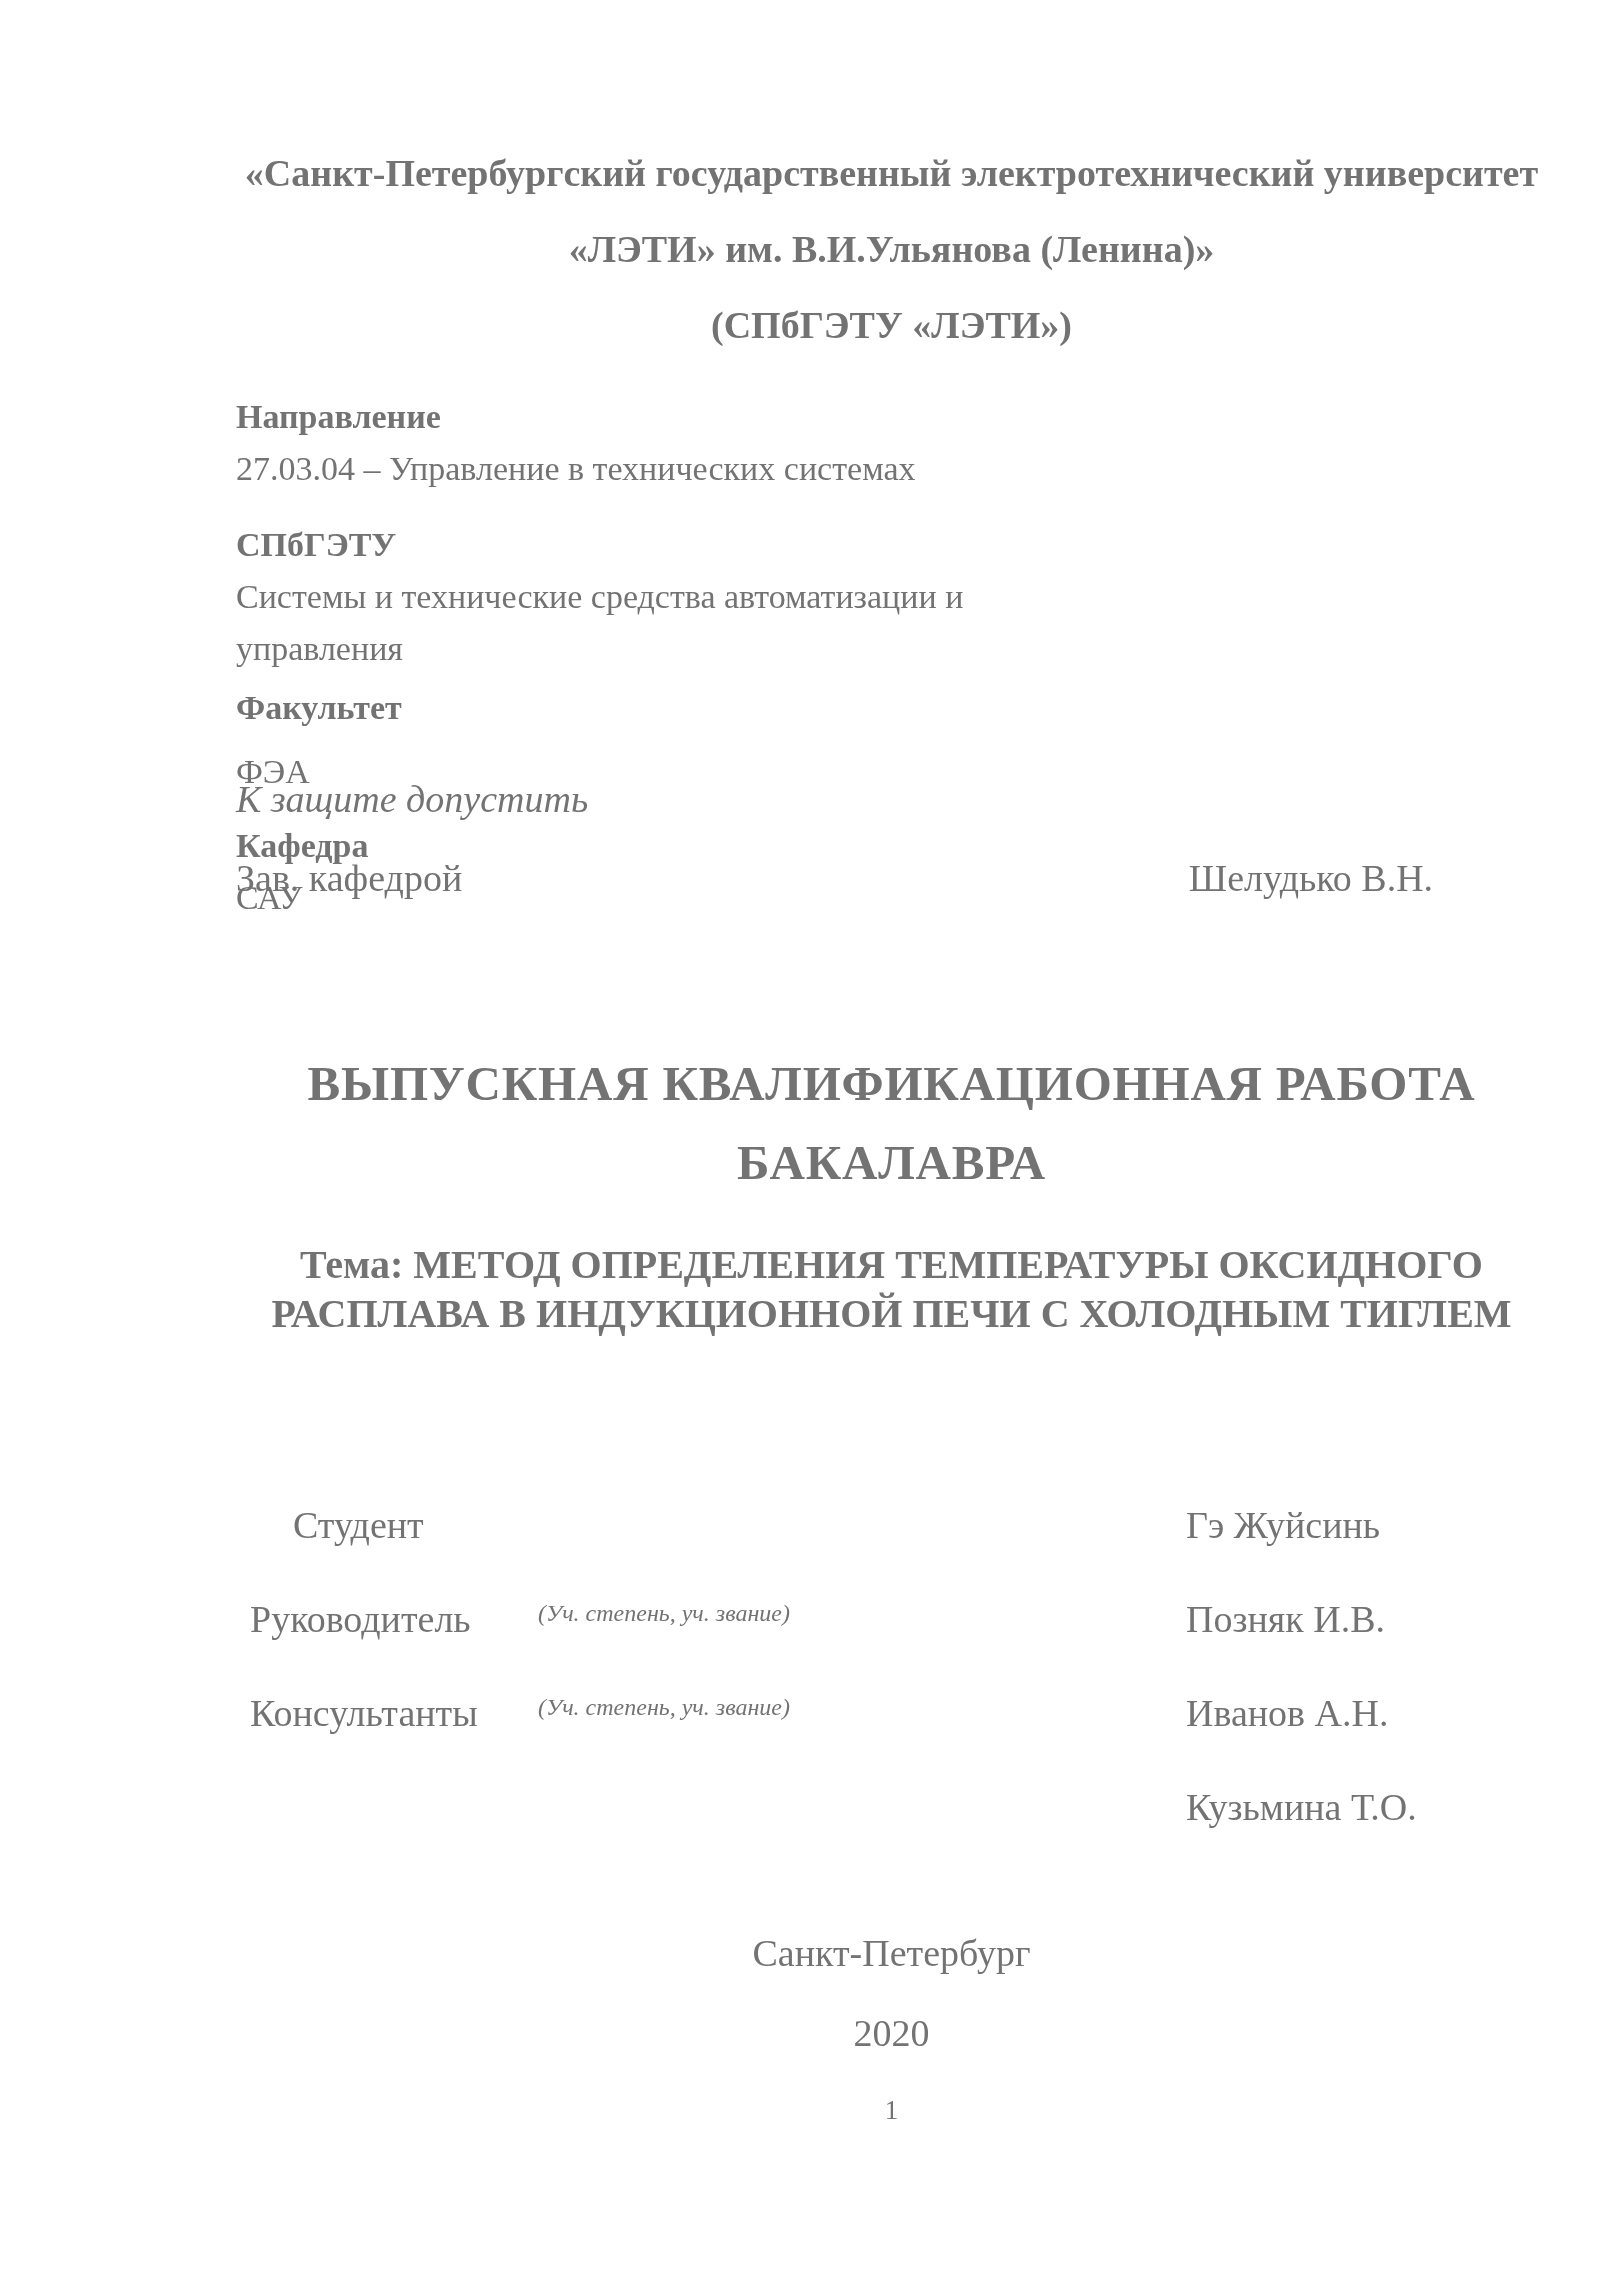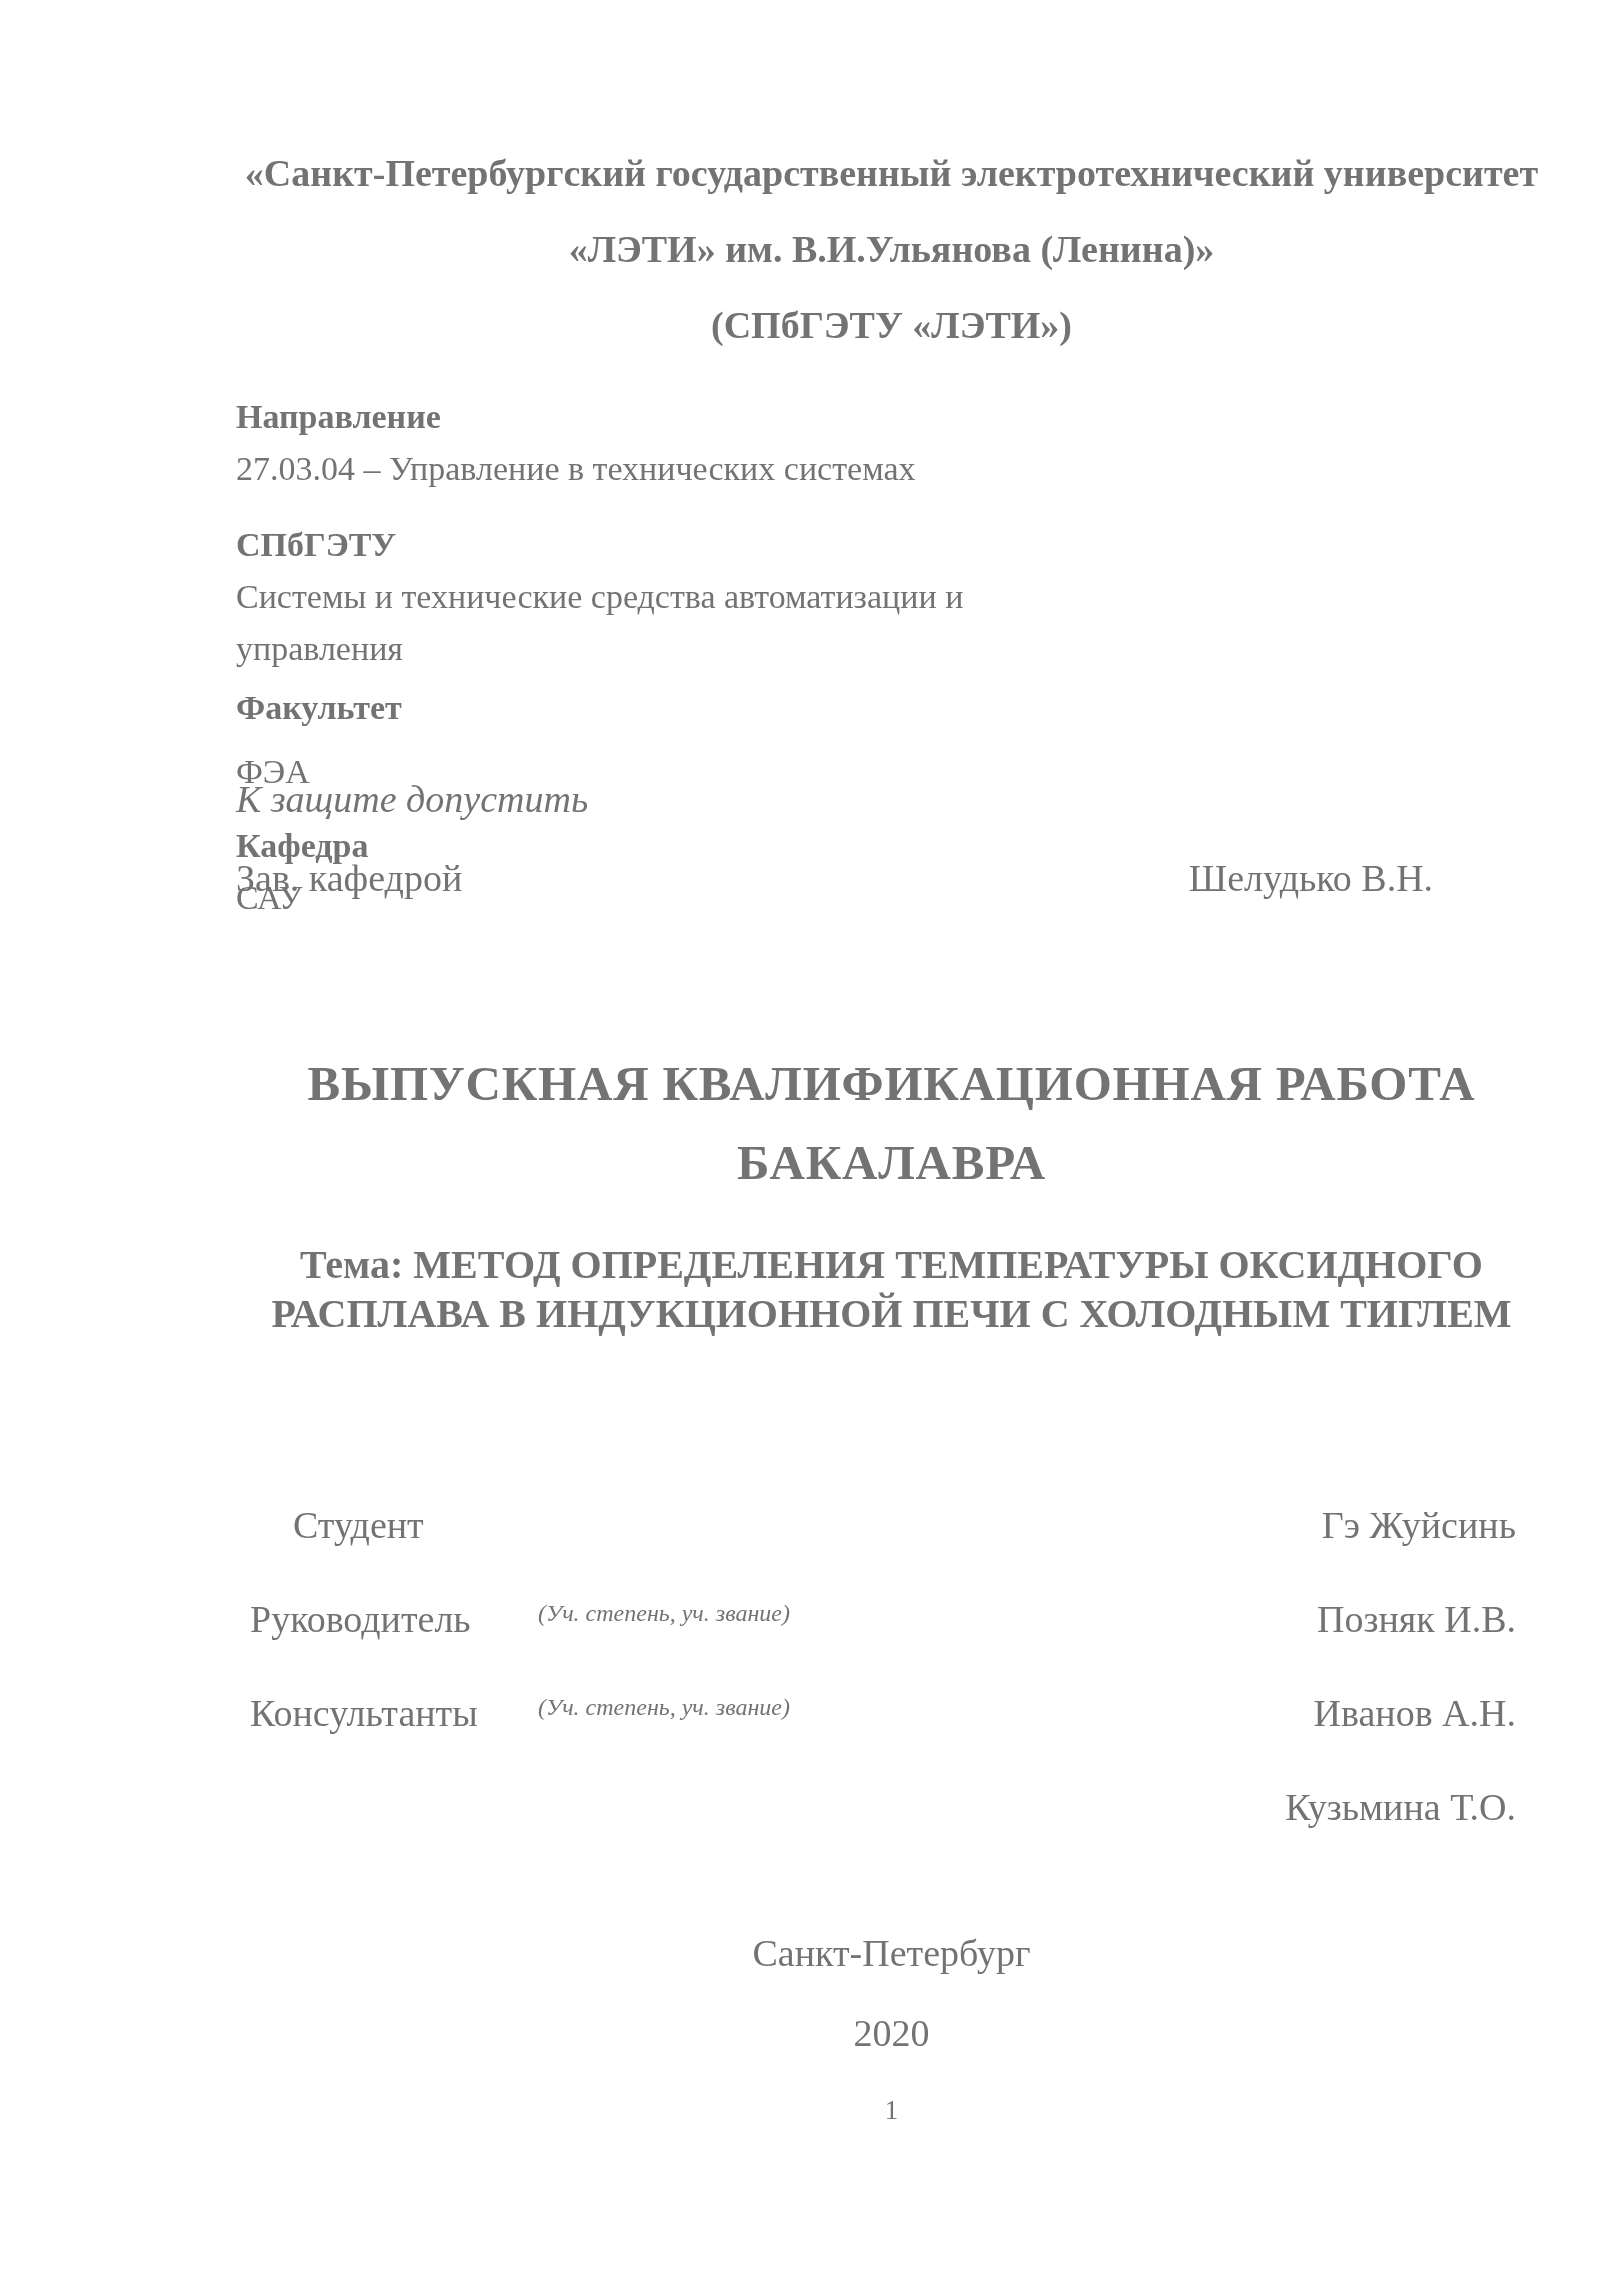--- a/index.html
+++ b/index.html
@@ -34,21 +34,21 @@
   .topic{top:1240px;text-align:center;font-weight:bold;font-size:40px;line-height:49px;}
   
   .signatures{top:1499px;}
   .sig-row{display:flex;justify-content:space-between;align-items:flex-start;font-size:38px;line-height:52px;margin-bottom:42px;}
   .sig-left{display:flex;align-items:flex-start;}
   .sig-role{flex:none;}
   .sig-row.r0 .sig-left{padding-left:57px;}
   .sig-row.r1 .sig-left,.sig-row.r2 .sig-left{padding-left:14px;}
   .sig-row.r1 .sig-role,.sig-row.r2 .sig-role{width:288px;}
   .sig-note{font-size:24px;font-style:italic;line-height:31px;position:relative;top:4.7px;white-space:nowrap;}
-  .sig-name{width:330px;text-align:right;margin-right:31px;flex:none;}
+  .sig-name{width:330px;text-align:left;margin-right:31px;flex:none;}
   
   .footer-city{top:1927px;text-align:center;font-size:38px;line-height:52px;}
   .footer-year{top:2007px;text-align:center;font-size:38px;line-height:52px;}
   .page-number{top:2095px;text-align:center;font-size:27px;line-height:31px;}
 </style>
 </head>
 <body>
 
 <div class="page">
 

